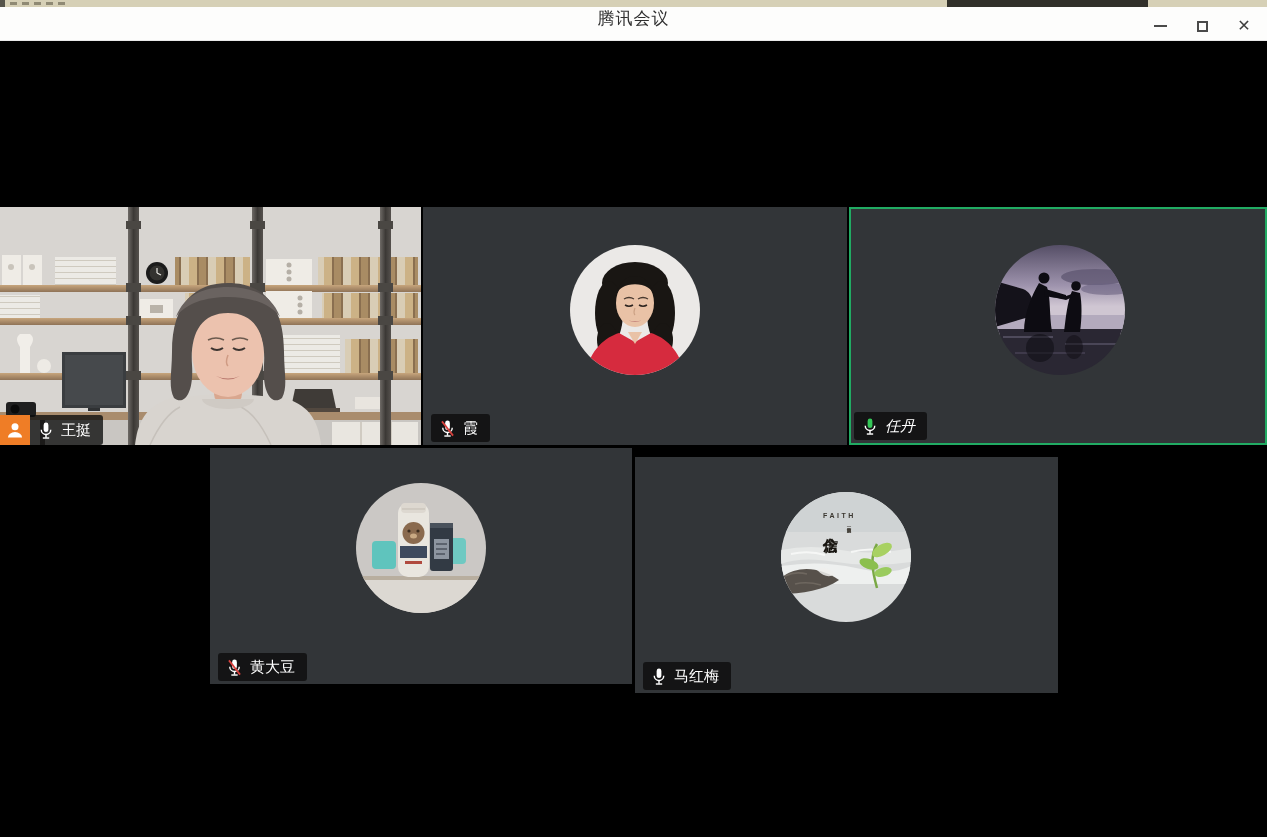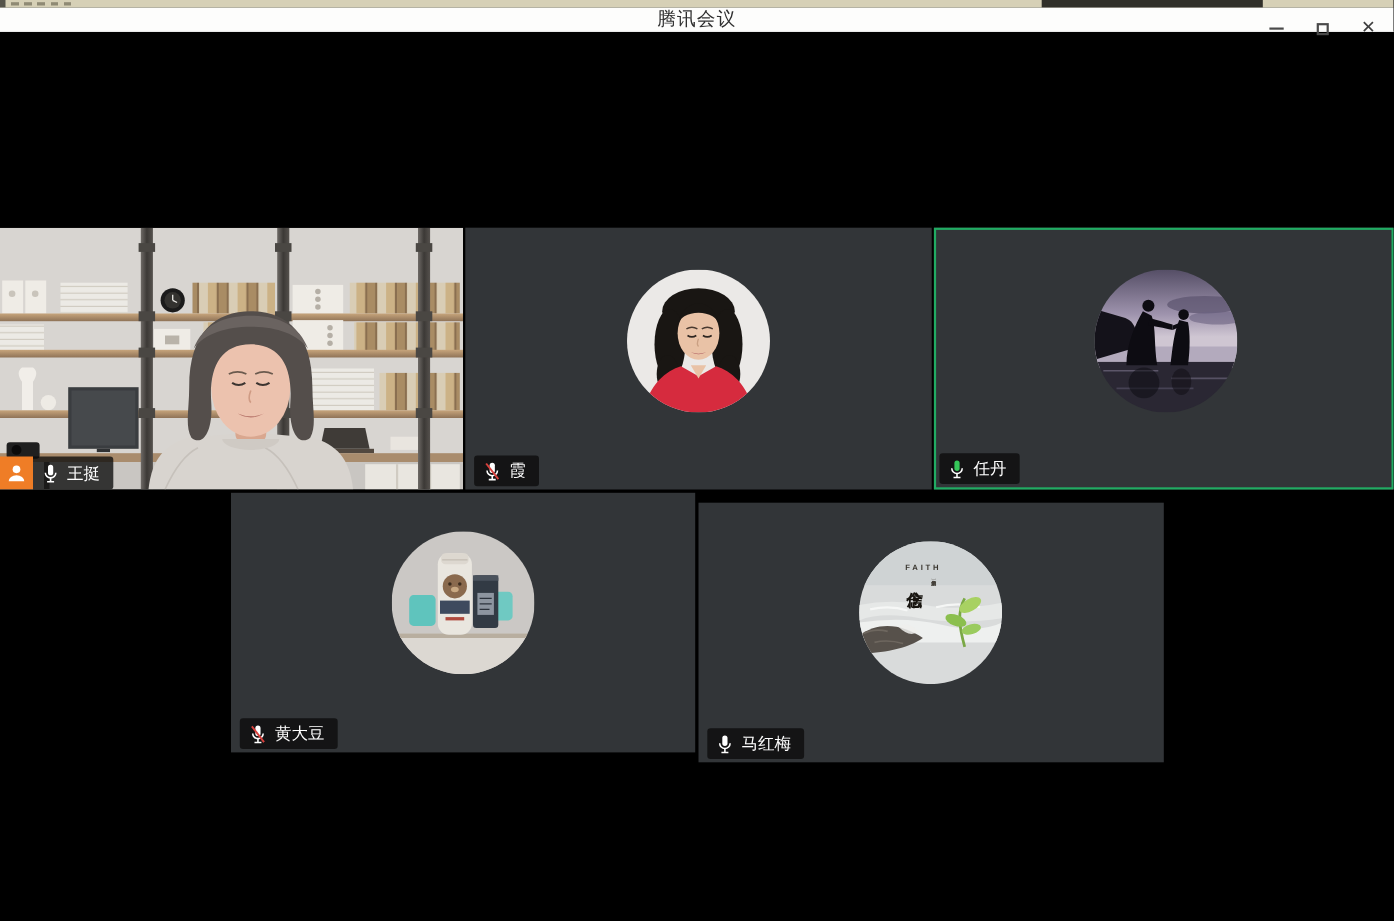--- a/index.html
+++ b/index.html
@@ -8,22 +8,22 @@
   #app { position:relative; width:1267px; height:837px; background:#000; }
 
   
   .top-strip { position:absolute; left:0; top:0; width:1267px; height:7px; background:#d6d0b6; }
   .top-strip .seg-dark-left  { position:absolute; left:0; top:0; width:5px; height:7px; background:#55544a; }
   .top-strip .seg-specks     { position:absolute; left:10px; top:2px; width:60px; height:3px;
                                background:repeating-linear-gradient(90deg,#8f8a74 0 7px,transparent 7px 12px); }
   .top-strip .seg-dark-right { position:absolute; left:947px; top:0; width:201px; height:7px; background:#31302a; }
 
   
-  .titlebar { position:absolute; left:0; top:7px; width:1267px; height:22px; background:#fdfdfc;
-              border-bottom:1px solid #e9e9e9; display:flex; align-items:center; justify-content:center; }
+  .titlebar { position:absolute; left:0; top:7px; width:1267px; height:34px; background:#fdfdfc;
+              border-bottom:1px solid #e9e9e9; display:flex; justify-content:center; }
   .titlebar-title { font-size:17px; color:#2f2f2f; letter-spacing:1px; }
   .win-controls { position:absolute; right:2px; top:0; height:38px; display:flex; }
   .win-btn { width:42px; height:38px; display:flex; align-items:center; justify-content:center;
              color:#4a4a4a; cursor:default; }
   .glyph-min { display:block; width:13px; height:0; border-top:2px solid #4a4a4a; }
   .glyph-max { display:block; width:11px; height:11px; border:2px solid #4a4a4a; }
   .glyph-close { font-size:16px; line-height:1; color:#3f3f3f; }
 
   
   .stage { position:absolute; left:0; top:45px; width:1267px; height:792px; background:#000; }
@@ -239,21 +239,21 @@
           <rect x="7" y="2" width="6" height="12" rx="3" fill="#fff"></rect>
           <path d="M4 11 a6 6 0 0 0 12 0" stroke="#fff" stroke-width="1.8" fill="none"></path>
           <line x1="10" y1="17" x2="10" y2="21" stroke="#fff" stroke-width="1.8"></line>
           <line x1="6" y1="21.5" x2="14" y2="21.5" stroke="#fff" stroke-width="1.8"></line>
           <line x1="3" y1="3" x2="17" y2="21" stroke="#d9413d" stroke-width="2.2"></line>
         </svg>
         <span>霞</span>
       </div>
     </div>
 
-    <div class="tile tile-active" style="left:849px; top:162px; width:418px; height:238px;">
+    <div class="tile tile-active" style="left:849px; top:162px; width:418px; height:238px;font-style:italic;">
       <div class="avatar" style="left:144px; top:36px;">
         <svg width="130" height="130" viewBox="0 0 130 130">
           <defs>
             <linearGradient id="dusk" x1="0" y1="0" x2="0" y2="1">
               <stop offset="0" stop-color="#554e66"></stop>
                 <stop offset="0.45" stop-color="#9e93ad"></stop>
                 <stop offset="0.68" stop-color="#cfc6d2"></stop>
             </linearGradient>
           </defs>
           <rect width="130" height="90" fill="url(#dusk)"></rect>

